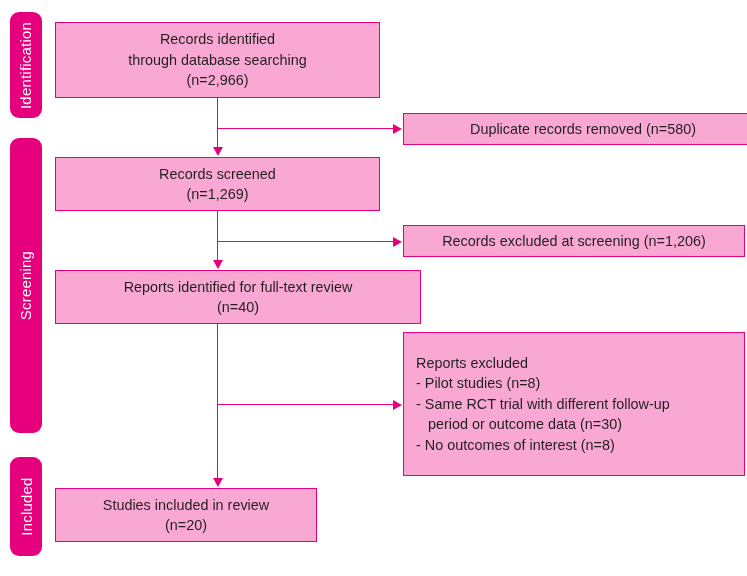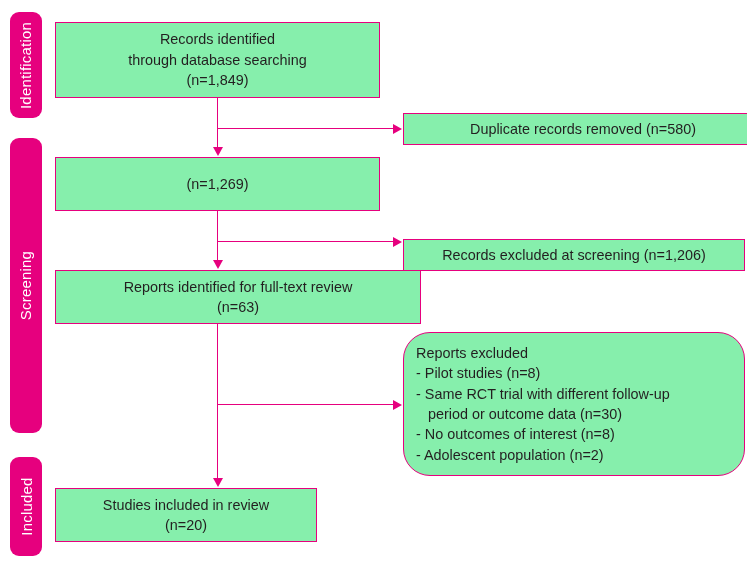--- a/index.html
+++ b/index.html
@@ -32,42 +32,41 @@
     font-size: 15px;
     letter-spacing: 0.2px;
     white-space: nowrap;
     transform: rotate(-90deg);
     transform-origin: center center;
   }
 
   
   .box {
     position: absolute;
-    background: #86efac;
+    background: #f9a8d4;
     border: 1.6px solid #e6007e;
     box-sizing: border-box;
     color: #231f20;
     font-size: 14.4px;
     line-height: 1.42;
   }
   .box.center {
     display: flex;
     flex-direction: column;
     align-items: center;
     justify-content: center;
     text-align: center;
   }
   .box.leftalign {
     display: flex;
     flex-direction: column;
     align-items: flex-start;
     justify-content: center;
     text-align: left;
     padding: 0 12px;
-    border-radius: 27px;
   }
   .box .line { display: block; }
   .box .bullet-line {
     display: block;
     padding-left: 12px;
     text-indent: -12px;
   }
 
   
   .conn-v {
@@ -123,47 +122,47 @@
   <div class="arrow-right" style="left:393px; top:237px;"></div>
 
   <div class="conn-v" style="left:217px; top:323px; height:156px;"></div>
   <div class="arrow-down" style="left:213px; top:478px;"></div>
   <div class="conn-h" style="left:217px; top:404px; width:177px;"></div>
   <div class="arrow-right" style="left:393px; top:400px;"></div>
 
   <div class="box center" style="left:55px; top:22px; width:325px; height:76px;">
     <span class="line">Records identified</span>
     <span class="line">through database searching</span>
-    <span class="line">(n=1,849)</span>
+    <span class="line">(n=2,966)</span>
   </div>
 
   <div class="box center" style="left:403px; top:113px; width:360px; height:32px;">
     <span class="line">Duplicate records removed (n=580)</span>
   </div>
 
   <div class="box center" style="left:55px; top:157px; width:325px; height:54px;">
+    <span class="line">Records screened</span>
     <span class="line">(n=1,269)</span>
   </div>
 
-  <div class="box center" style="left:403px; top:225px; width:342px; height:32px;margin-top:14px;">
+  <div class="box center" style="left:403px; top:225px; width:342px; height:32px;">
     <span class="line">Records excluded at screening (n=1,206)</span>
   </div>
 
   <div class="box center" style="left:55px; top:270px; width:366px; height:54px;">
     <span class="line">Reports identified for full-text review</span>
-    <span class="line">(n=63)</span>
+    <span class="line">(n=40)</span>
   </div>
 
   <div class="box leftalign" style="left:403px; top:332px; width:342px; height:144px;">
     <span class="line">Reports excluded</span>
     <span class="bullet-line">- Pilot studies (n=8)</span>
     <span class="bullet-line">- Same RCT trial with different follow-up</span>
     <span class="line" style="padding-left:12px;">period or outcome data (n=30)</span>
     <span class="bullet-line">- No outcomes of interest (n=8)</span>
-    <span class="bullet-line">- Adolescent population (n=2)</span>
   </div>
 
   <div class="box center" style="left:55px; top:488px; width:262px; height:54px;">
     <span class="line">Studies included in review</span>
     <span class="line">(n=20)</span>
   </div>
 
 </div>
 
 </body></html>

